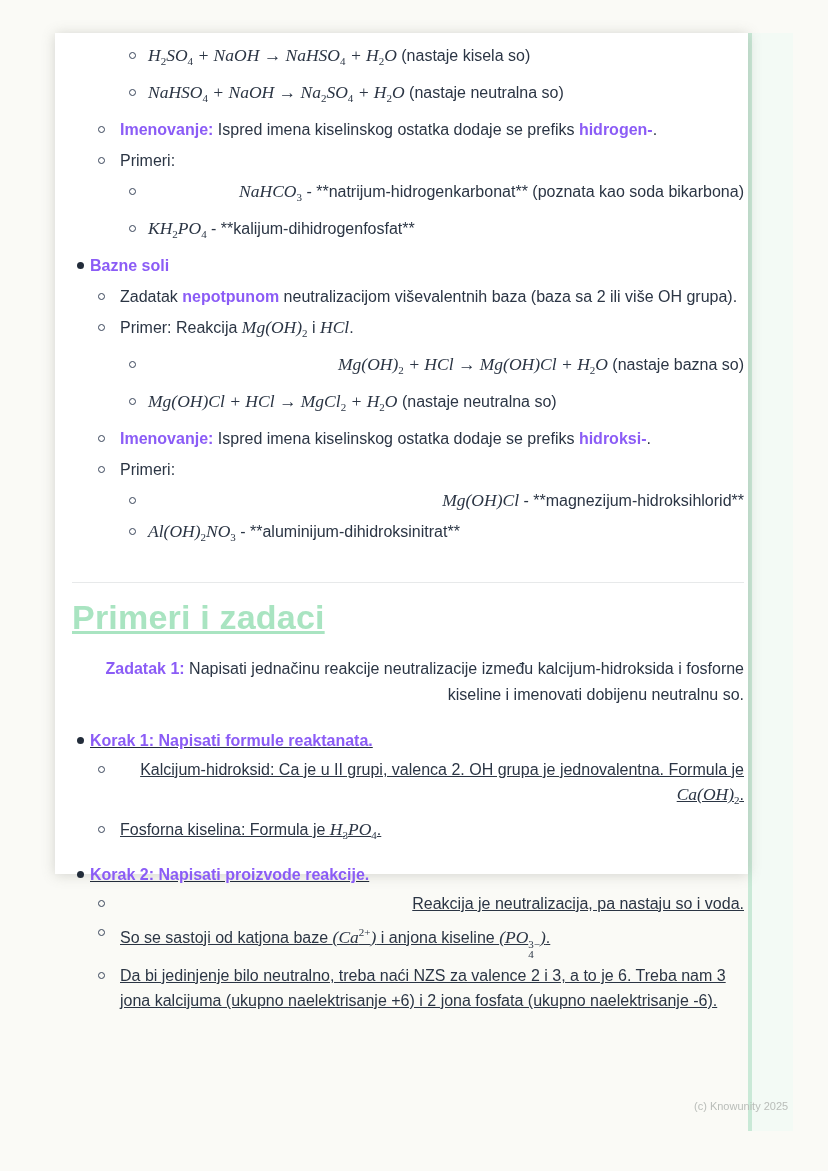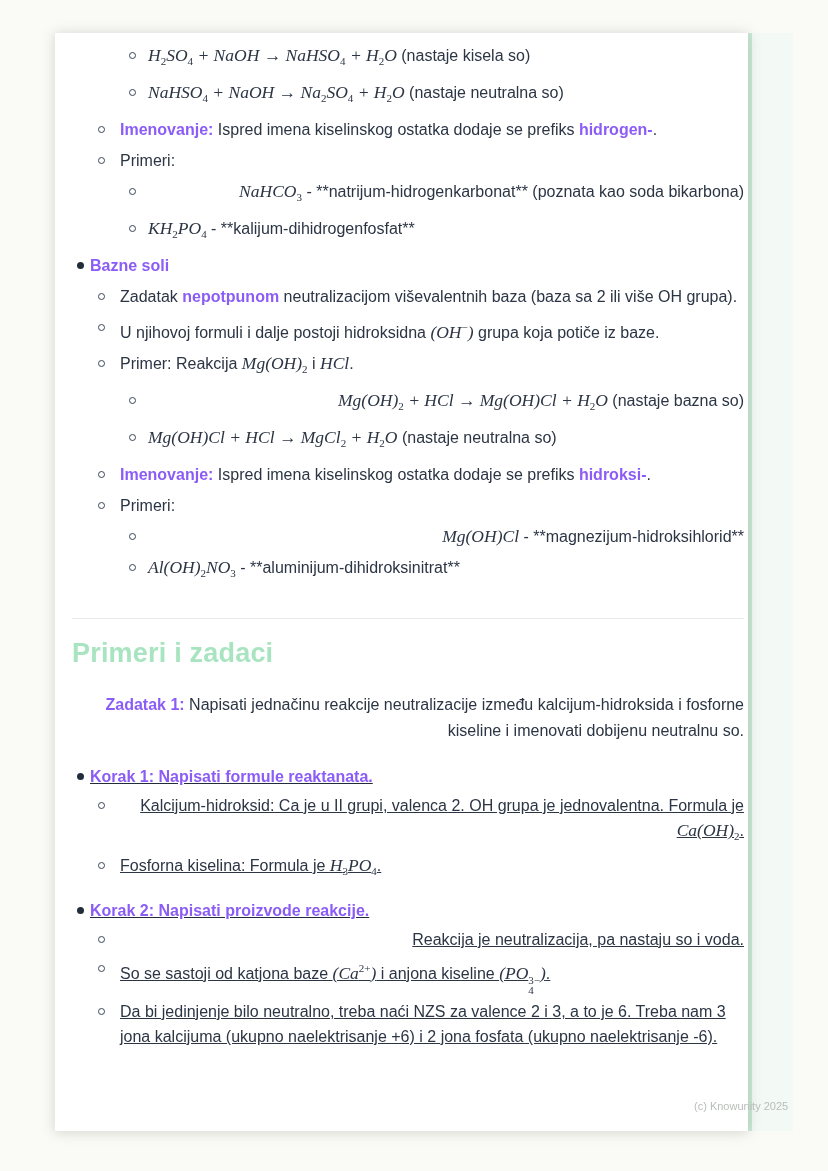--- a/index.html
+++ b/index.html
@@ -7,21 +7,21 @@
     width: 828px; height: 1171px;
     background: #fafaf6;
     font-family: "Liberation Sans", sans-serif;
     color: #2b3544;
     overflow: hidden;
   }
   .viewport { position: relative; width: 828px; height: 1171px; }
 
   .card {
     position: absolute; left: 55px; top: 33px;
-    width: 693px; height: 1098px;
+    width: 693px; height: 841px;
     background: #ffffff;
     box-shadow: 0 1px 12px rgba(110,110,100,0.28);
   }
   .next-page-band {
     position: absolute; left: 752px; top: 33px;
     width: 41px; height: 1098px;
     background: #f3faf5;
   }
   .page-divider {
     position: absolute; left: 748px; top: 33px;
@@ -61,23 +61,24 @@
   .math .msup { font-size: 11px; vertical-align: 7px; font-style: normal; }
   .math .mstack {
     display: inline-flex; flex-direction: column;
     font-size: 10.5px; line-height: 10px;
     vertical-align: -5px; font-style: normal;
   }
 
   hr.rule { border: none; border-top: 1px solid #e7e9ea; margin: 32px 0 0 0; }
 
   h2.section {
-    color: #a9e4c1; font-size: 27px; line-height: 32px;
+    color: #a9e4c1; font-size: 34px; line-height: 32px;
     font-weight: bold; margin: 18px 0 0 0;
     letter-spacing: 0.2px;
+    text-decoration: underline;
   }
 
   p.task { font-size: 16px; line-height: 26px; margin: 23px 0 0 0; text-align: right; }
 
   .watermark {
     position: absolute; left: 694px; top: 1100px;
     font-size: 11px; color: #b9bdb9; z-index: 5;
     white-space: nowrap;
   }
 </style>
@@ -91,21 +92,20 @@
     <div class="content" id="content">
         <ul class="blist">
           <li class="lv3"><span class="bullet circle"></span><span class="math"><span class="mi">H</span><span class="msub">2</span><span class="mi">SO</span><span class="msub">4</span><span class="mi"> + NaOH → NaHSO</span><span class="msub">4</span><span class="mi"> + H</span><span class="msub">2</span><span class="mi">O</span></span><span> (nastaje kisela so)</span></li>
           <li class="lv3"><span class="bullet circle"></span><span class="math"><span class="mi">NaHSO</span><span class="msub">4</span><span class="mi"> + NaOH → Na</span><span class="msub">2</span><span class="mi">SO</span><span class="msub">4</span><span class="mi"> + H</span><span class="msub">2</span><span class="mi">O</span></span><span> (nastaje neutralna so)</span></li>
           <li class="lv2"><span class="bullet circle"></span><strong class="b">Imenovanje:</strong><span> Ispred imena kiselinskog ostatka dodaje se prefiks </span><strong class="b">hidrogen-</strong><span>.</span></li>
           <li class="lv2"><span class="bullet circle"></span><span>Primeri:</span></li>
           <li class="lv3 tight"><span class="bullet circle"></span><span class="math"><span class="mi">NaHCO</span><span class="msub">3</span></span><span> - **natrijum-hidrogenkarbonat** (poznata kao soda bikarbona)</span></li>
           <li class="lv3"><span class="bullet circle"></span><span class="math"><span class="mi">KH</span><span class="msub">2</span><span class="mi">PO</span><span class="msub">4</span></span><span> - **kalijum-dihidrogenfosfat**</span></li>
           <li class="lv1"><span class="bullet disc"></span><strong class="b">Bazne soli</strong></li>
           <li class="lv2"><span class="bullet circle"></span><span>Zadatak </span><strong class="b">nepotpunom</strong><span> neutralizacijom viševalentnih baza (baza sa 2 ili više OH grupa).</span></li>
-          <li class="lv2"><span class="bullet circle"></span><span>U njihovoj formuli i dalje postoji hidroksidna </span><span class="math"><span class="mi">(OH</span><span class="msup">−</span><span class="mi">)</span></span><span> grupa koja potiče iz baze.</span></li>
           <li class="lv2"><span class="bullet circle"></span><span>Primer: Reakcija </span><span class="math"><span class="mi">Mg(OH)</span><span class="msub">2</span></span><span> i </span><span class="math"><span class="mi">HCl</span></span><span>.</span></li>
           <li class="lv3 tight"><span class="bullet circle"></span><span class="math"><span class="mi">Mg(OH)</span><span class="msub">2</span><span class="mi"> + HCl → Mg(OH)Cl + H</span><span class="msub">2</span><span class="mi">O</span></span><span> (nastaje bazna so)</span></li>
           <li class="lv3"><span class="bullet circle"></span><span class="math"><span class="mi">Mg(OH)Cl + HCl → MgCl</span><span class="msub">2</span><span class="mi"> + H</span><span class="msub">2</span><span class="mi">O</span></span><span> (nastaje neutralna so)</span></li>
           <li class="lv2"><span class="bullet circle"></span><strong class="b">Imenovanje:</strong><span> Ispred imena kiselinskog ostatka dodaje se prefiks </span><strong class="b">hidroksi-</strong><span>.</span></li>
           <li class="lv2"><span class="bullet circle"></span><span>Primeri:</span></li>
           <li class="lv3 tight"><span class="bullet circle"></span><span class="math"><span class="mi">Mg(OH)Cl</span></span><span> - **magnezijum-hidroksihlorid**</span></li>
           <li class="lv3"><span class="bullet circle"></span><span class="math"><span class="mi">Al(OH)</span><span class="msub">2</span><span class="mi">NO</span><span class="msub">3</span></span><span> - **aluminijum-dihidroksinitrat**</span></li>
         </ul>
         <hr class="rule">
         <h2 class="section">Primeri i zadaci</h2>

